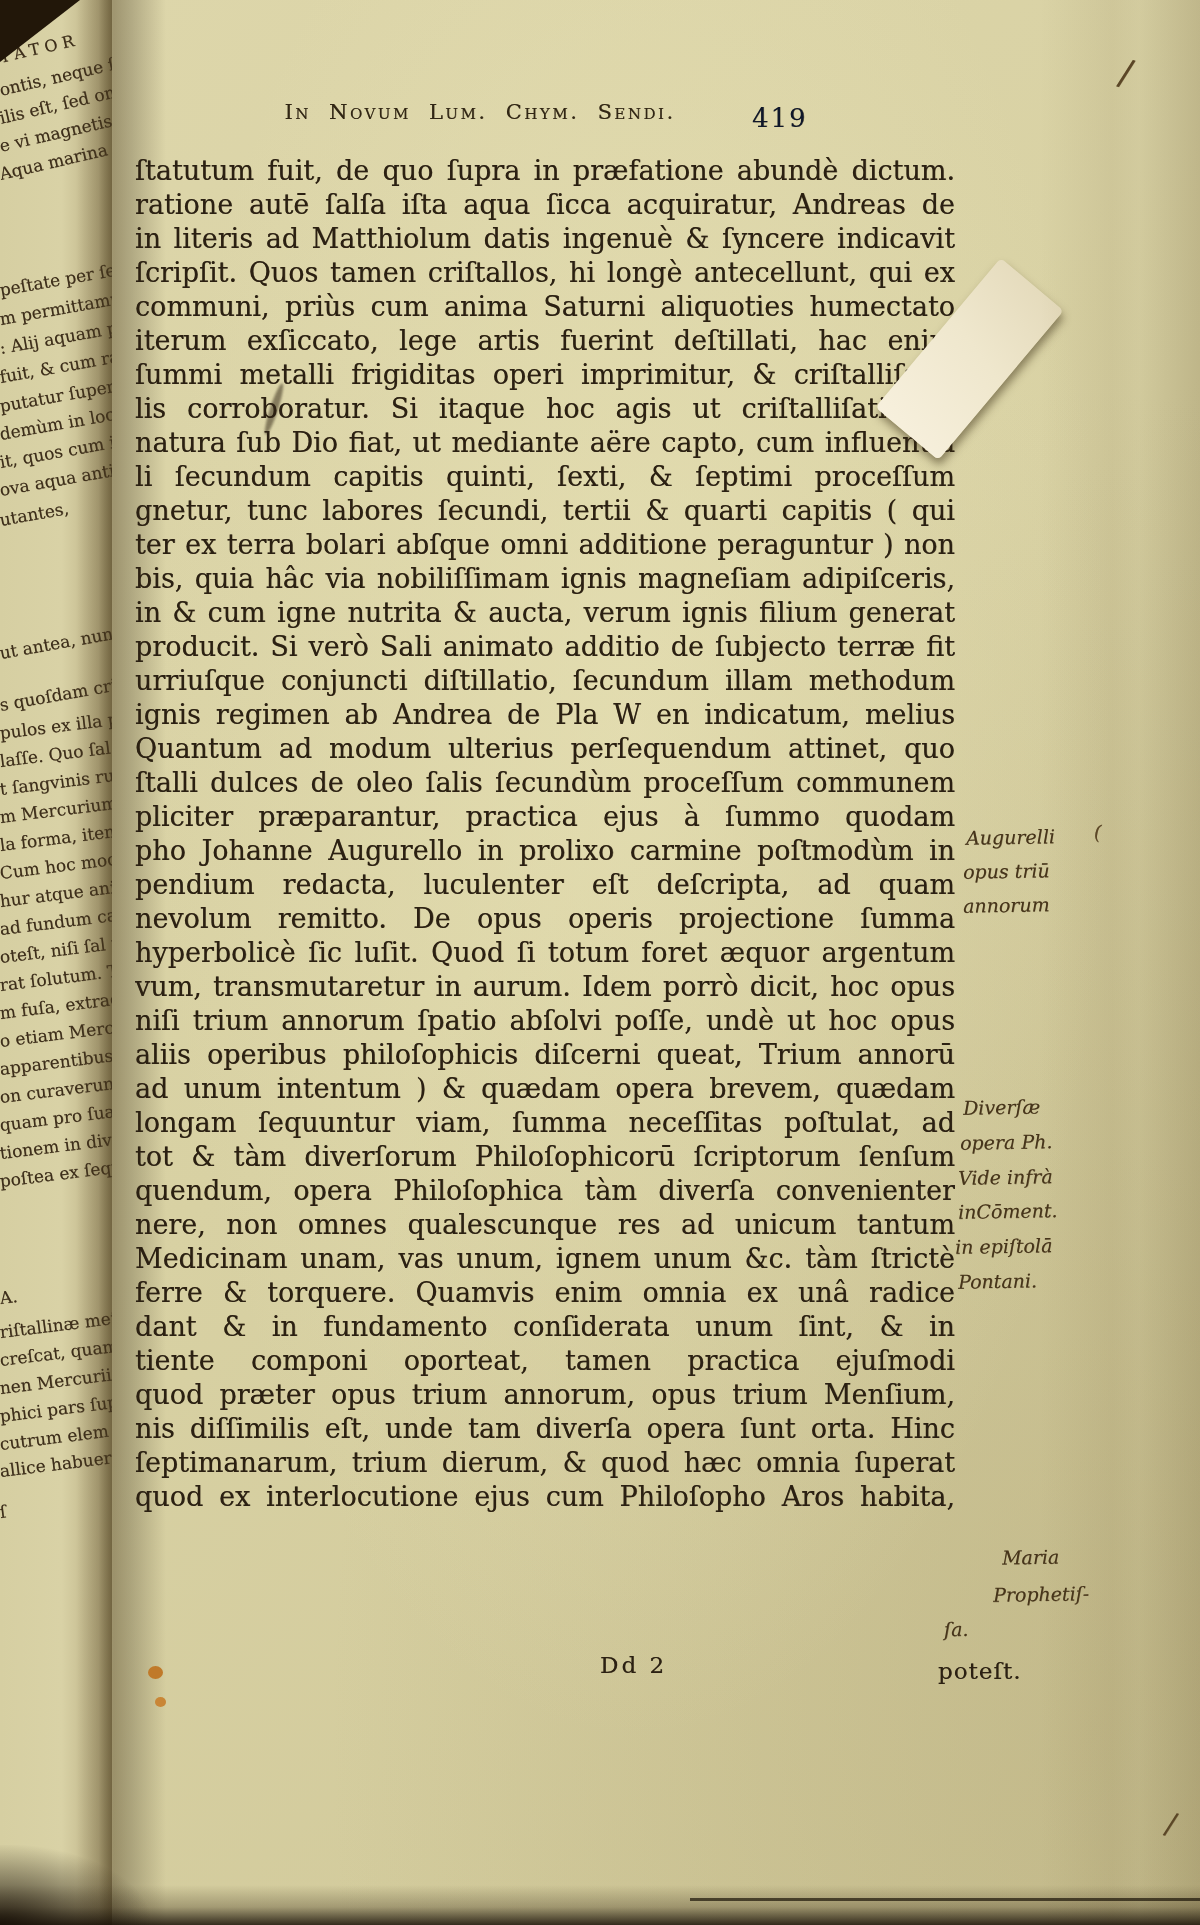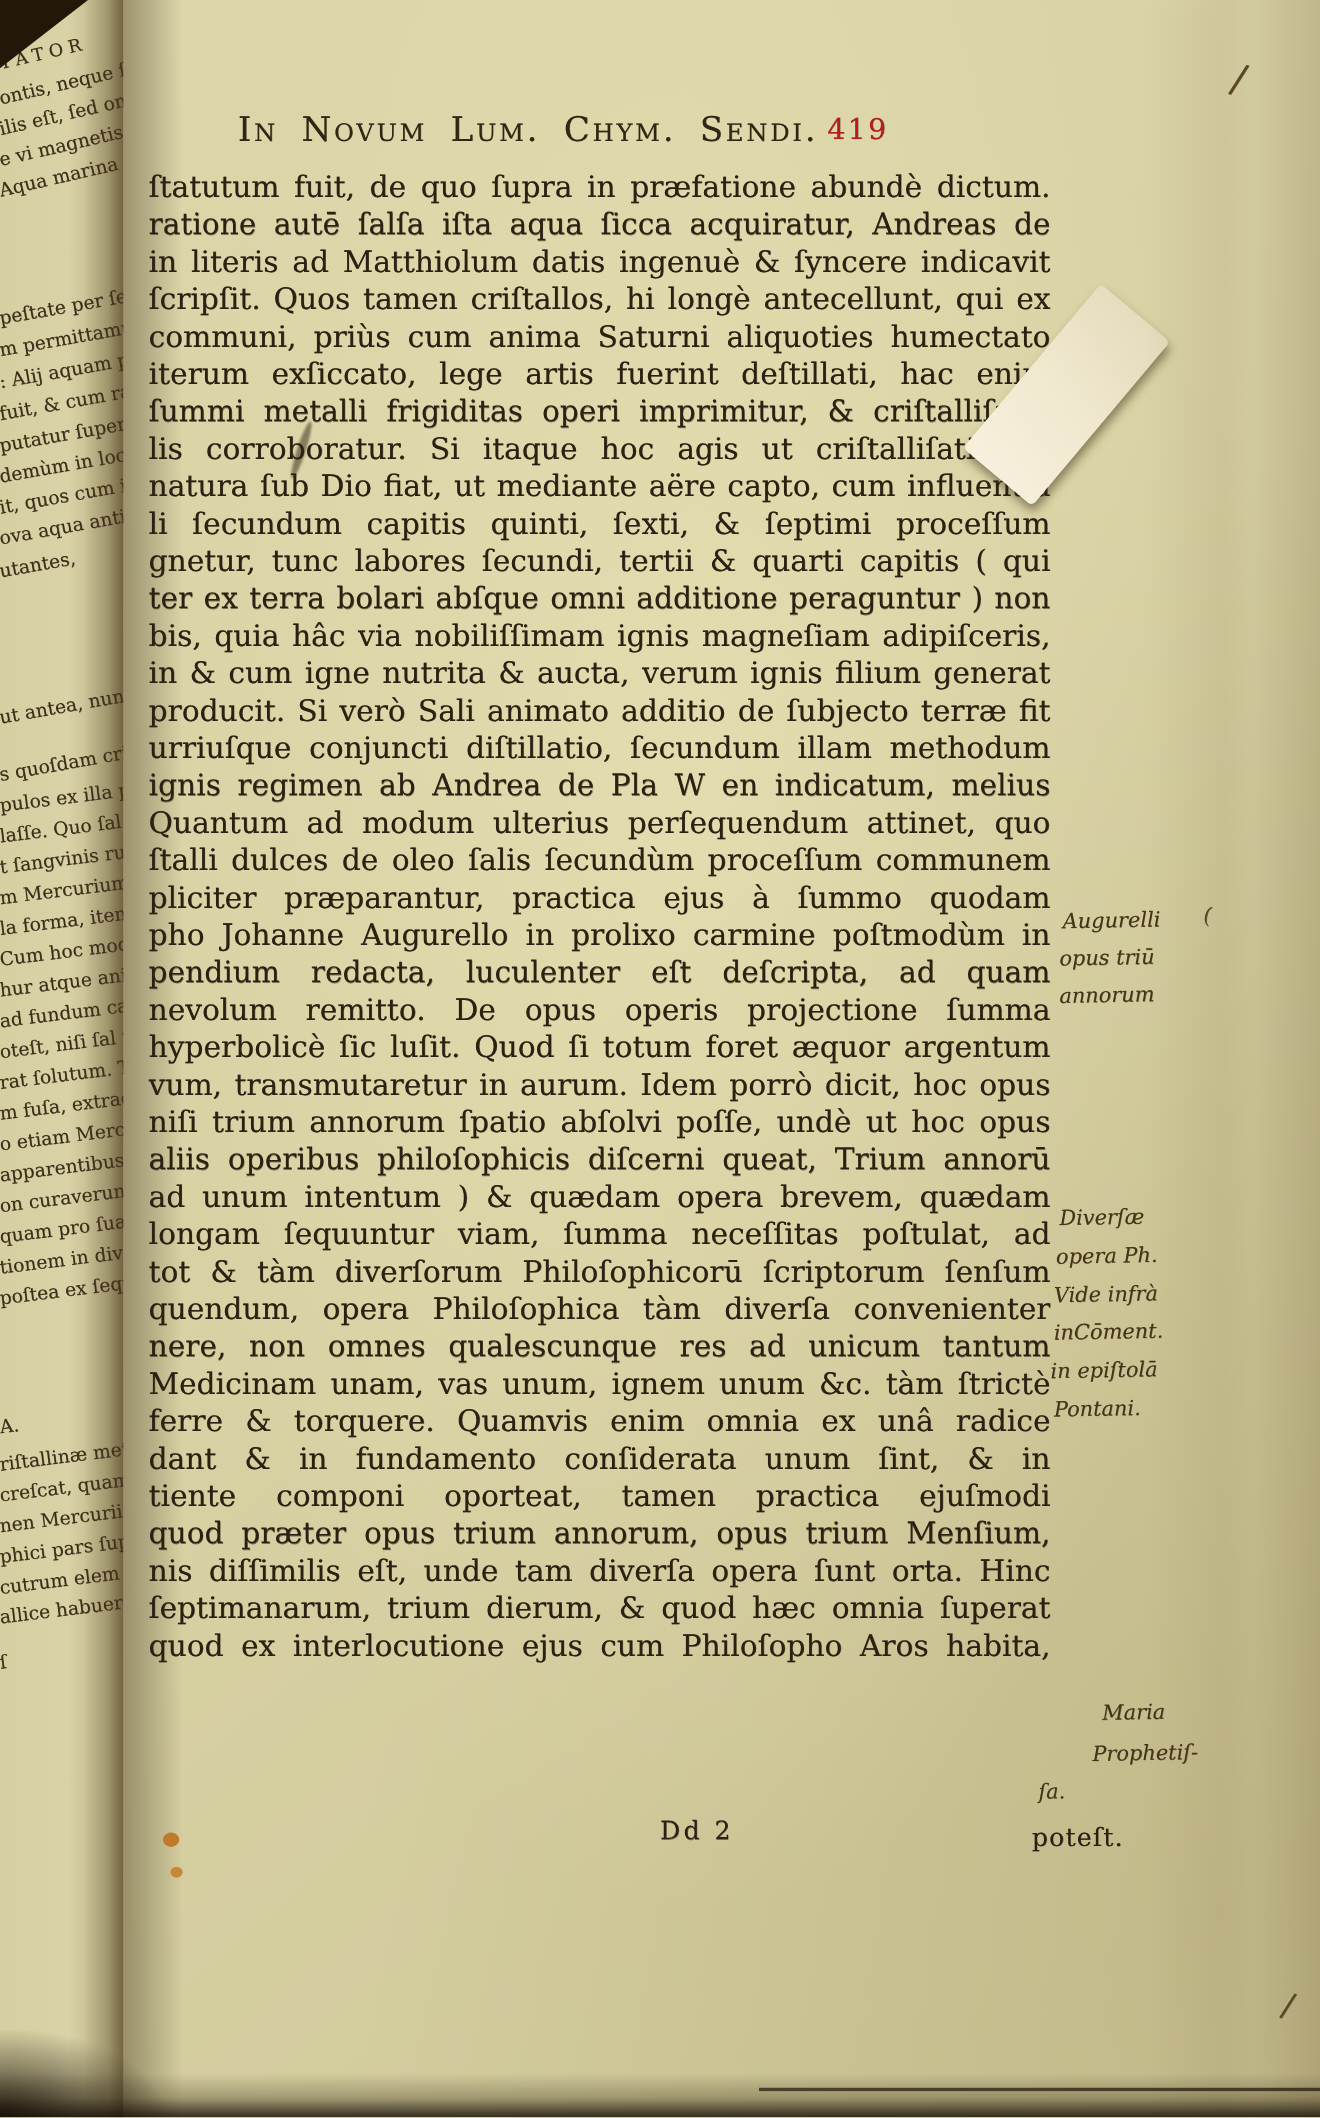--- a/index.html
+++ b/index.html
@@ -33,25 +33,25 @@
     background:linear-gradient(to right, rgba(0,0,0,0) 0%, rgba(74,60,32,.42) 42%, rgba(50,40,20,.25) 62%, rgba(0,0,0,0) 100%);
   }
   .corner-tl{
     position:absolute; left:0; top:0; width:80px; height:62px;
     background:#221709; clip-path:polygon(0 0,100% 0,0 100%);
   }
   
   .running-head{
     position:absolute; left:160px; top:100px; width:640px;
     text-align:center; font-variant:small-caps;
-    font-size:31px; letter-spacing:2.5px; word-spacing:9px;
+    font-size:21px; letter-spacing:2.5px; word-spacing:9px;
     color:#312614; text-shadow:.4px .4px .5px rgba(49,38,20,.55);
   }
   .page-num{
-    position:absolute; left:752px; top:103px; font-size:26px; color:#b91c1c;
+    position:absolute; left:752px; top:103px; font-size:26px; color:#0f172a;
     letter-spacing:2px; text-shadow:.4px .4px .5px rgba(49,38,20,.5);
   }
   
   .body-block{position:absolute; left:135px; top:154px; width:820px;}
   .bline{
     height:34px; line-height:34px; overflow:hidden;
     font-size:27px; color:#2b2012; word-spacing:1.5px;
     text-align:justify; text-align-last:justify;
     text-shadow:.35px .35px .45px rgba(43,32,18,.55);
   }

